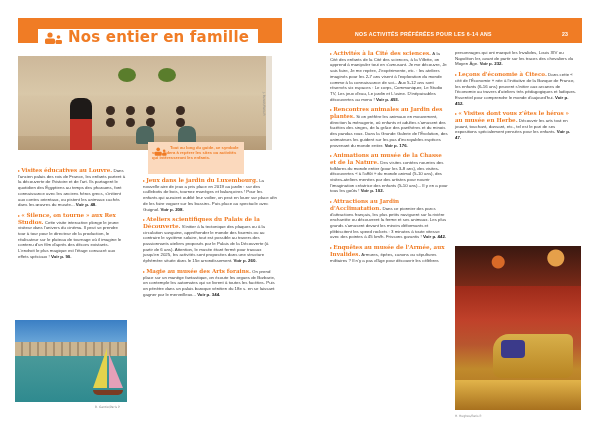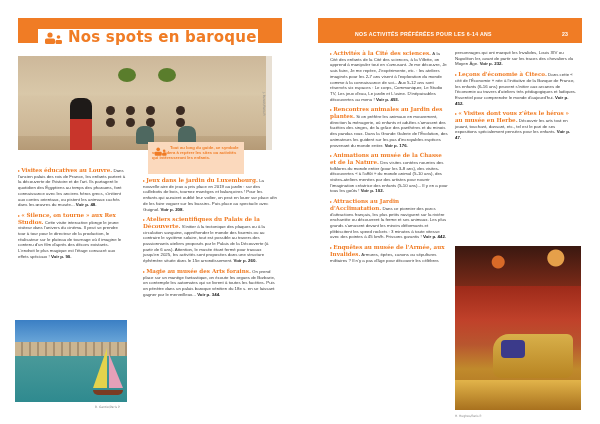--- a/index.html
+++ b/index.html
@@ -70,21 +70,21 @@
 
 <div class="page page-left">
   <div class="left-header"></div>
   <div class="left-title-box"></div>
   <div class="left-title">
     <svg class="family-icon" width="20" height="12" viewBox="0 0 20 12">
       <circle cx="6" cy="3" r="2.6" fill="#f07c25"></circle>
       <rect x="1" y="6.5" width="10" height="5.5" rx="1.5" fill="#f07c25"></rect>
       <circle cx="14.5" cy="5" r="1.8" fill="#f07c25"></circle>
       <rect x="11.5" y="8" width="6.5" height="4" rx="1.2" fill="#f07c25"></rect>
-    </svg><span>Nos spots en baroque</span>
+    </svg><span>Nos entier en famille</span>
   </div>
 
   <div class="photo photo-louvre">
     <div class="wall"></div>
     <div class="tree" style="left:100px"></div>
     <div class="tree" style="left:140px"></div>
     <div class="plate" style="left:88px;top:50px"></div>
     <div class="plate" style="left:108px;top:50px"></div>
     <div class="plate" style="left:128px;top:50px"></div>
     <div class="plate" style="left:158px;top:50px"></div>

